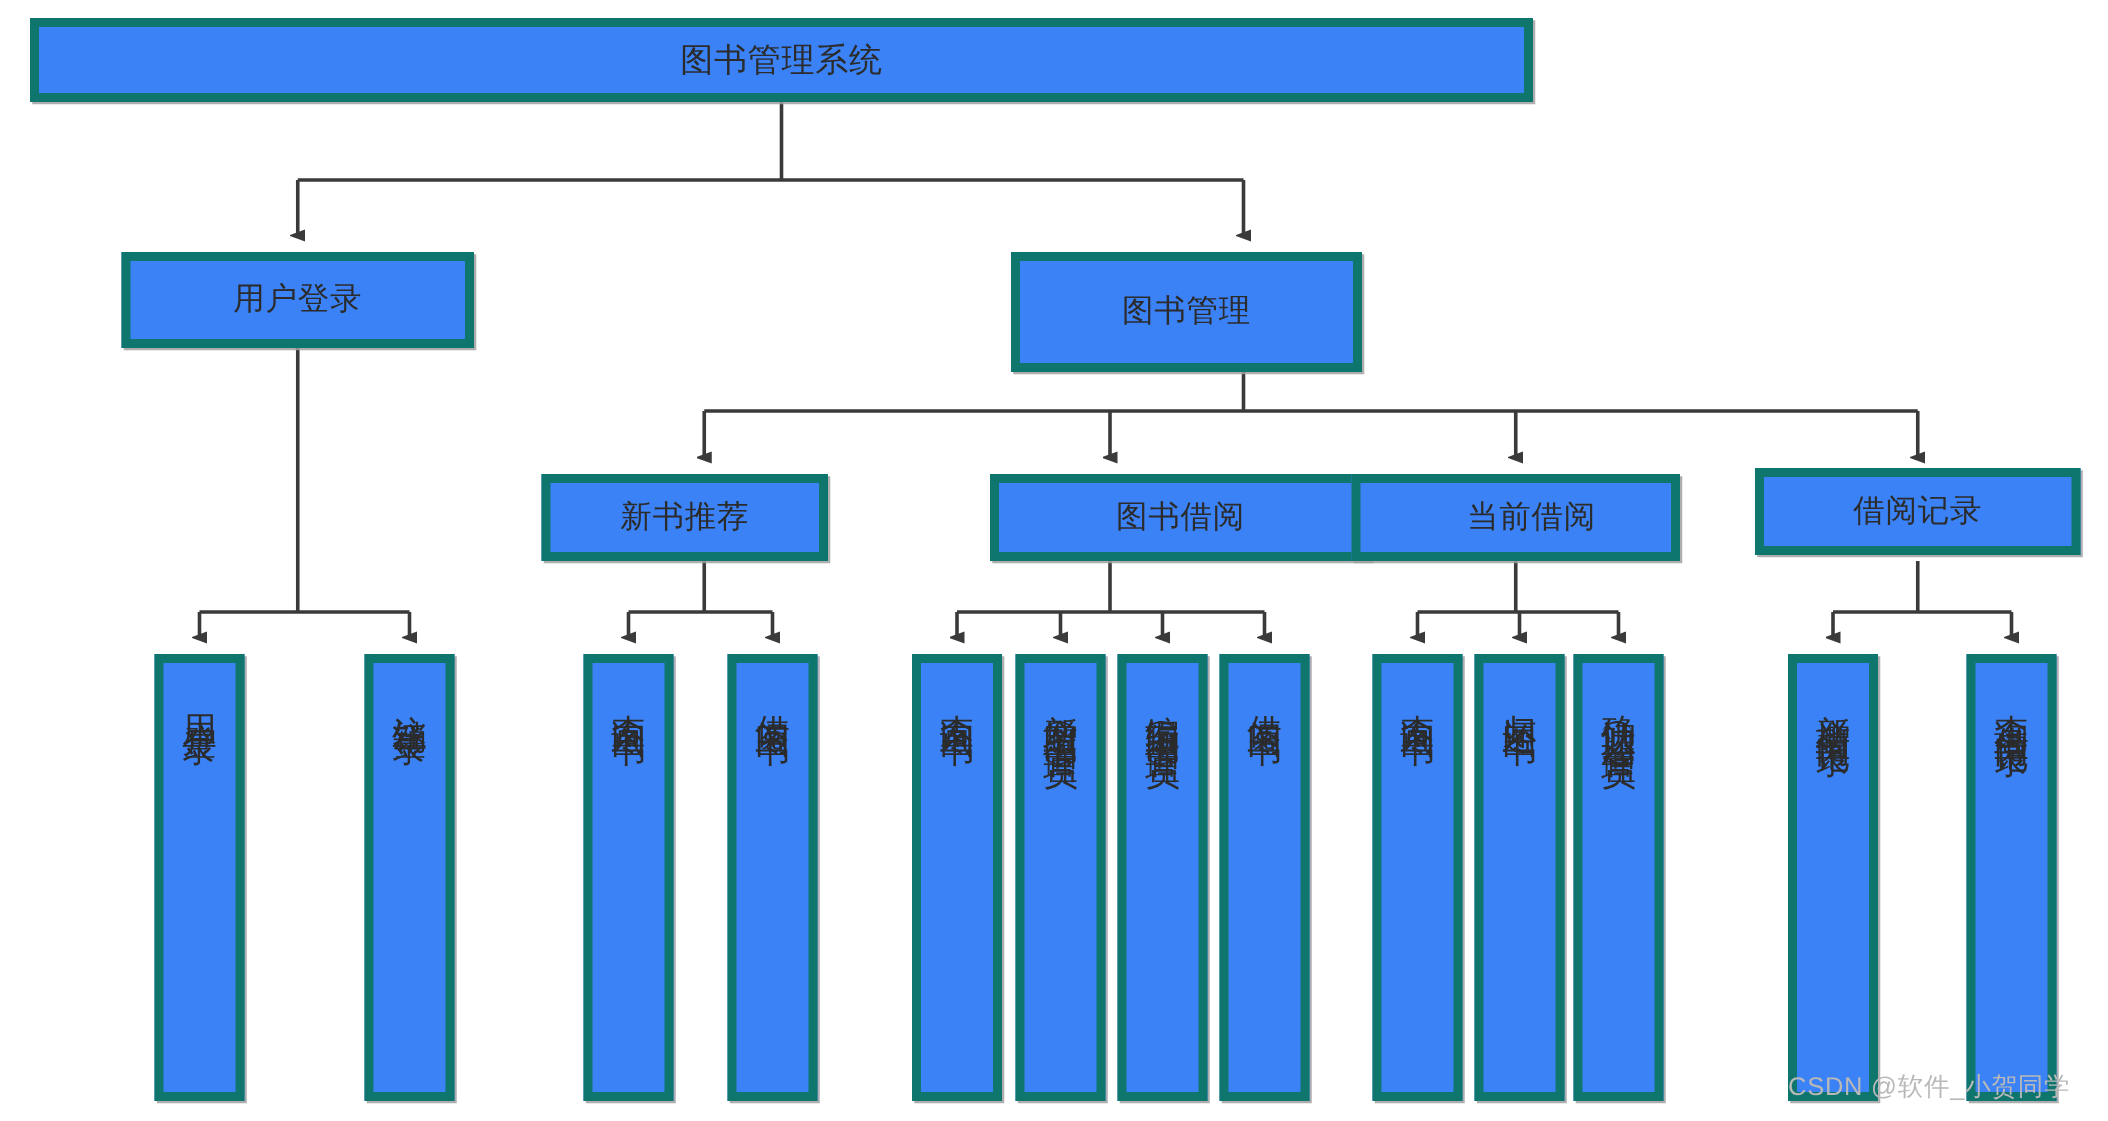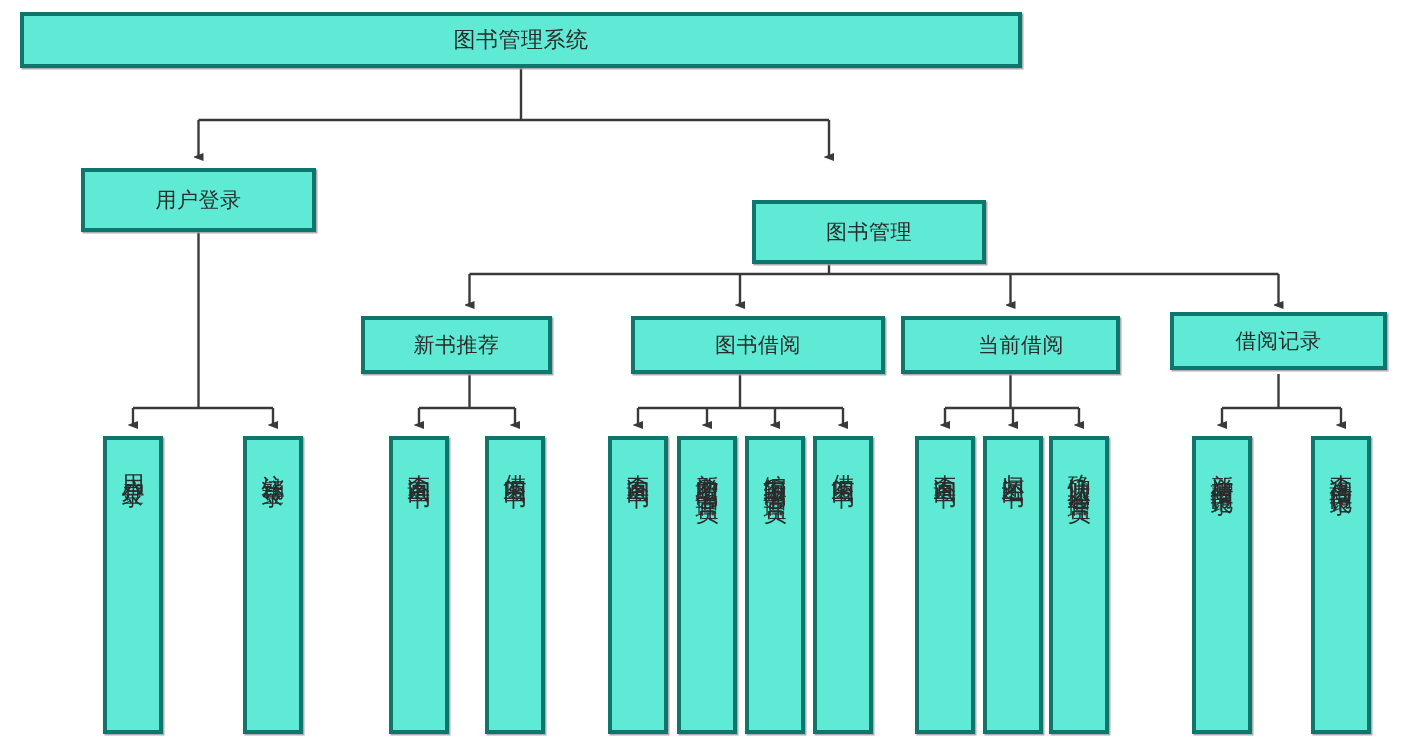--- a/index.html
+++ b/index.html
@@ -21,22 +21,22 @@
     position: absolute;
     left: 0;
     top: 0;
     width: 1405px;
     height: 747px;
     pointer-events: none;
   }
   .node {
     position: absolute;
     box-sizing: border-box;
-    border: 4px solid #0f766e;
-    background: #5eead4;
+    border: 6px solid #0f766e;
+    background: #3b82f6;
     box-shadow: 1.5px 1.5px 0 rgba(160,160,160,0.85);
     display: flex;
     align-items: center;
     justify-content: center;
     color: #2b2b2b;
   }
   .node .lbl {
     display: block;
     text-align: center;
     line-height: 1.08;
@@ -116,27 +116,27 @@
       </g>
   </svg>
 
   <div id="node-layer">
       <div class="node horiz title" style="left: 20px; top: 12px; width: 1002px; height: 56px;">
         <span class="lbl">图书管理系统</span>
       </div>
       <div class="node horiz" style="left: 81px; top: 168px; width: 235px; height: 64px;">
         <span class="lbl">用户登录</span>
       </div>
-      <div class="node horiz" style="left: 752px; top: 168px; width: 234px; height: 64px; margin-top: 32px;">
+      <div class="node horiz" style="left: 674px; top: 168px; width: 234px; height: 80px;">
         <span class="lbl">图书管理</span>
       </div>
       <div class="node horiz" style="left: 361px; top: 316px; width: 191px; height: 58px;">
         <span class="lbl">新书推荐</span>
       </div>
-      <div class="node horiz" style="left: 631px; top: 316px; width: 254px; height: 58px;">
+      <div class="node horiz" style="left: 660px; top: 316px; width: 254px; height: 58px;">
         <span class="lbl">图书借阅</span>
       </div>
       <div class="node horiz" style="left: 901px; top: 316px; width: 219px; height: 58px; padding-left: 21px;">
         <span class="lbl">当前借阅</span>
       </div>
       <div class="node horiz" style="left: 1170px; top: 312px; width: 217px; height: 58px;">
         <span class="lbl">借阅记录</span>
       </div>
       <div class="node vert" style="left: 103px; top: 436px; width: 60px; height: 298px;">
         <span class="lbl">用户登录</span>
@@ -172,14 +172,15 @@
         <span class="lbl">确认归还（管理员）</span>
       </div>
       <div class="node vert" style="left: 1192px; top: 436px; width: 60px; height: 298px;">
         <span class="lbl">新增借阅记录</span>
       </div>
       <div class="node vert" style="left: 1311px; top: 436px; width: 60px; height: 298px;">
         <span class="lbl">查询借阅记录</span>
       </div>
     </div>
 
+  <div class="watermark" style="left: 1192px; top: 713px;">CSDN @软件_小贺同学</div>
 
 </div>
 
 </body></html>

